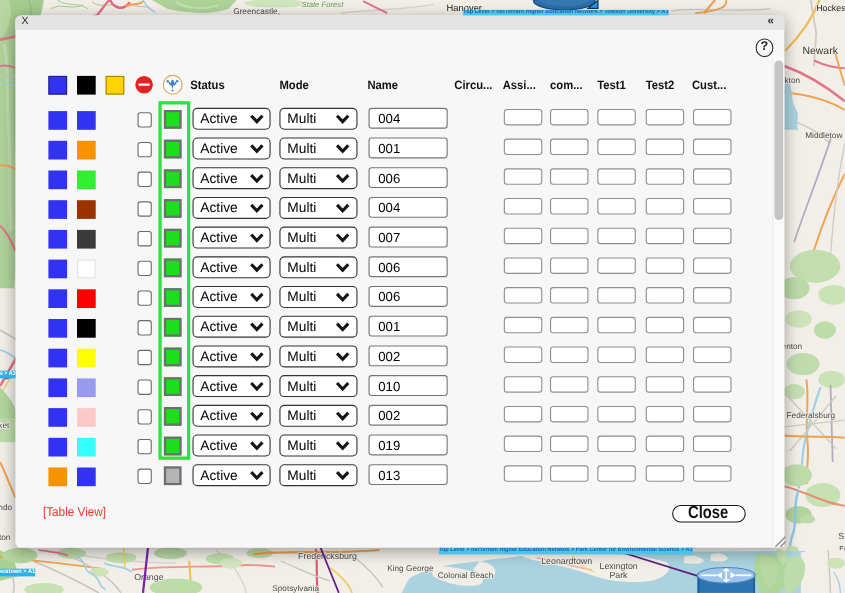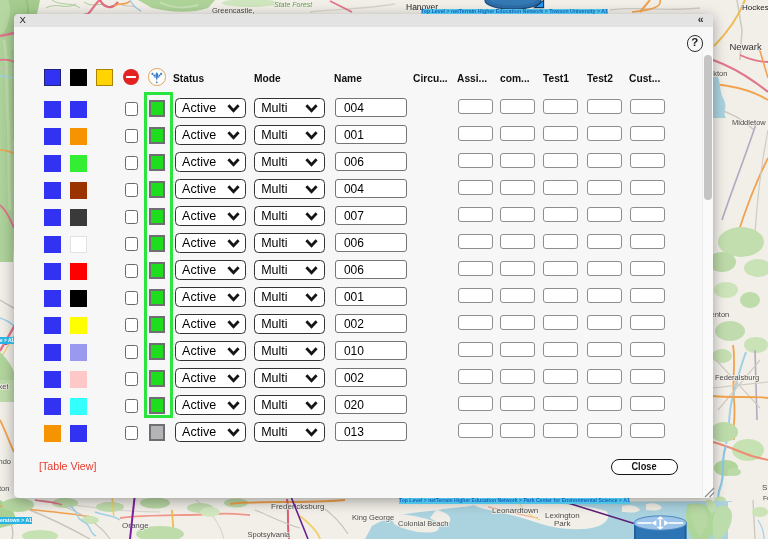--- a/index.html
+++ b/index.html
@@ -25,21 +25,21 @@
 .gs { position:absolute; width:16.4px; height:16.4px; border:2.1px solid #716d75; }
 #gout { position:absolute; left:130.2px; top:78.4px; width:29.2px; height:325.7px; border:3px solid #2ae53e; }
 .sel { position:absolute; height:20.2px; background:#fff; border:1.8px solid #333; border-radius:4.5px; }
 .sel span { position:absolute; left:6.2px; top:2.5px; font-size:12.5px; color:#000; }
 .sel .ch { position:absolute; right:5.5px; top:5.6px; }
 .nm { position:absolute; width:71.6px; height:19px; background:#fff; border:1.3px solid #757575; border-radius:3px;
   font-size:12px; color:#000; padding-left:7.5px; padding-top:2.4px; }
 .si { position:absolute; width:35px; height:15.1px; background:#fff; border:1.3px solid #8e8e8e; border-radius:3px; }
 #tview { position:absolute; left:24.7px; top:446px; font-size:11.5px; color:#e53e2e; transform:scaleX(0.93); transform-origin:left top; }
 #closeb { position:absolute; left:597px; top:445.3px; width:66.5px; height:16.2px; border:1.8px solid #141414; border-radius:9px;
-  background:#fff; font-size:11px; font-weight:bold; color:#111; text-align:center; line-height:13px; }
+  background:#fff; font-size:16px; font-weight:bold; color:#111; text-align:center; line-height:13px; }
 #closeb span { display:inline-block; transform:scaleX(0.84); transform-origin:center; }
 #sbar { position:absolute; right:0.5px; top:38.5px; width:10.5px; height:445px; background:#fafafa; border-left:1px solid #ececec; }
 #sthumb { position:absolute; left:1px; top:2.8px; width:8px; height:145px; background:#c4c4c4; border-radius:4.5px; }
 #rsz { position:absolute; right:-2px; bottom:0px; width:11px; height:12px; }
 .crumb { position:absolute; background:#4fc2e6; color:#1663be; font-weight:bold; font-size:5.5px; line-height:5.4px;
   white-space:nowrap; z-index:5; overflow:hidden; }
 .crumb span, .chip span { display:inline-block; transform-origin:left center; }
 .chip { position:absolute; background:#29b2e4; color:#ffffff; font-weight:bold; font-size:5.8px; line-height:6.8px;
   white-space:nowrap; z-index:5; overflow:hidden; }
 </style></head>
@@ -490,21 +490,21 @@
         <svg class="ch" width="13" height="9" viewBox="0 0 13 9">
           <path d="M1.4 1.2 L6.5 6.6 L11.6 1.2" fill="none" stroke="#151515" stroke-width="2.8"></path>
         </svg>
       </div>
       <div class="sel" style="left:240px;top:381.1px;width:70.6px">
         <span>Multi</span>
         <svg class="ch" width="13" height="9" viewBox="0 0 13 9">
           <path d="M1.4 1.2 L6.5 6.6 L11.6 1.2" fill="none" stroke="#151515" stroke-width="2.8"></path>
         </svg>
       </div>
-      <div class="nm" style="left:321.4px;top:381.5px">020</div>
+      <div class="nm" style="left:321.4px;top:381.5px">019</div>
       <div class="si" style="left:443.5px;top:382.2px"></div>
       <div class="si" style="left:485.5px;top:382.2px"></div>
       <div class="si" style="left:529.0px;top:382.2px"></div>
       <div class="si" style="left:572.5px;top:382.2px"></div>
       <div class="si" style="left:616.0px;top:382.2px"></div>
 <div class="sq" style="left:30.3px;top:411.2px;background:#f59300"></div>
       <div class="sq" style="left:56.3px;top:411.2px;background:#3232f2"></div>
       <div class="cb" style="left:110.5px;top:412.7px"></div>
       <div class="gs" style="left:135px;top:410.8px;background:#b4b4b4"></div>
       <div class="sel" style="left:160.9px;top:408.1px;width:71.6px">

